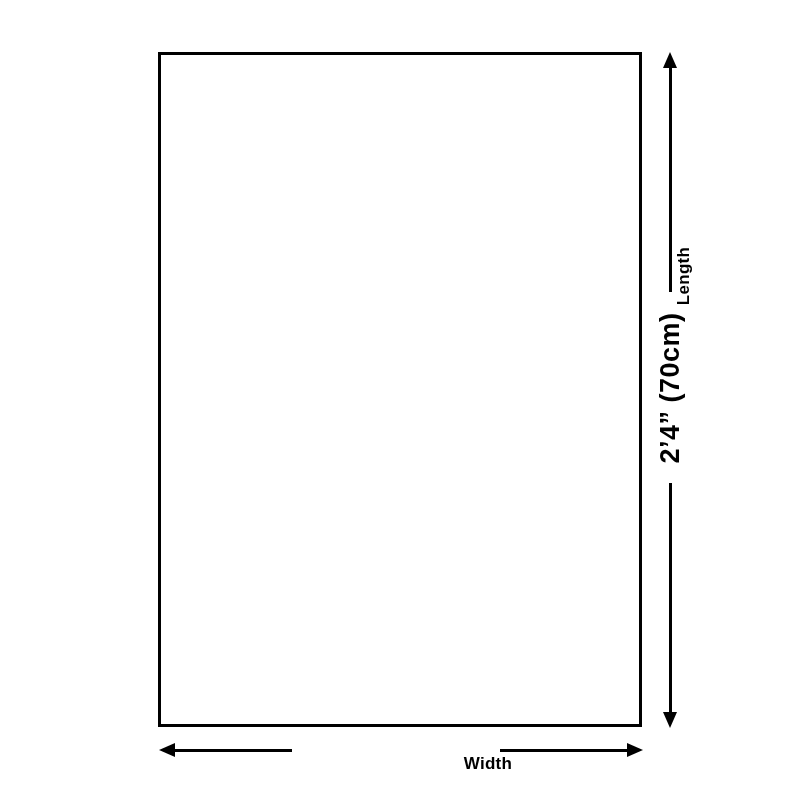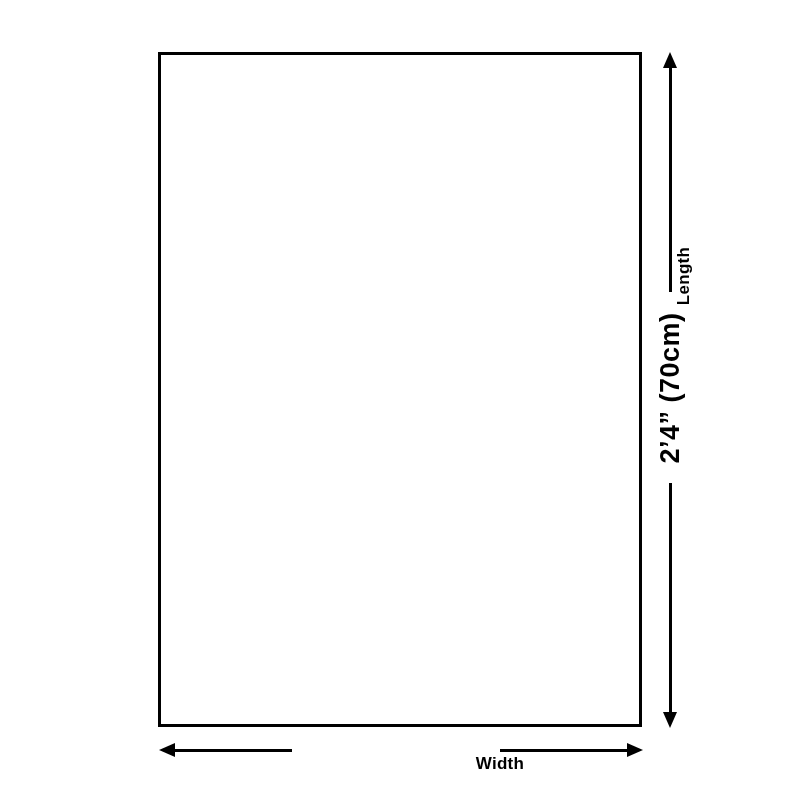--- a/index.html
+++ b/index.html
@@ -86,21 +86,21 @@
   }
   .length-label {
     left: 683px; top: 276px;
     transform: translate(-50%, -50%) rotate(-90deg);
   }
   .width-value {
     left: 400px; top: 752px;
     transform: translate(-50%, -50%);
   }
   .width-label {
-    left: 500px; top: 763px;
+    left: 488px; top: 763px;
     transform: translate(-50%, -50%);
   }
 </style>
 </head>
 <body>
 
 <div class="stage">
 
   <div class="outline"></div>
 

